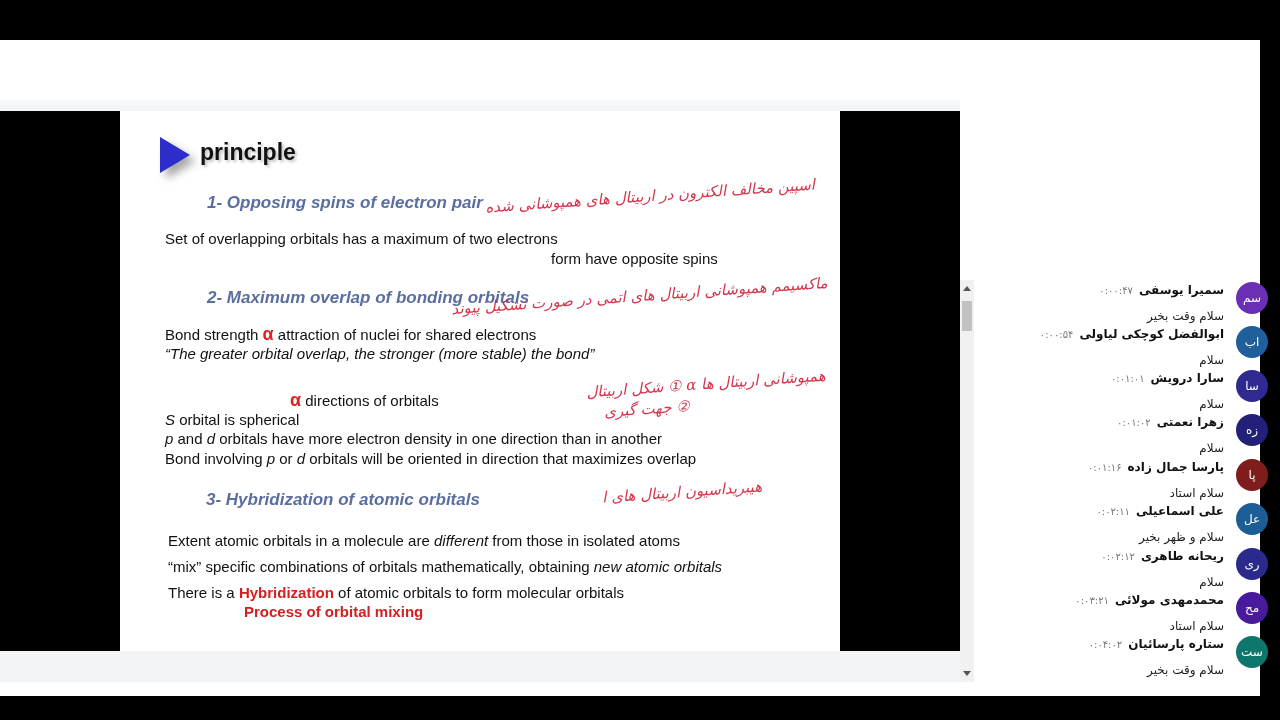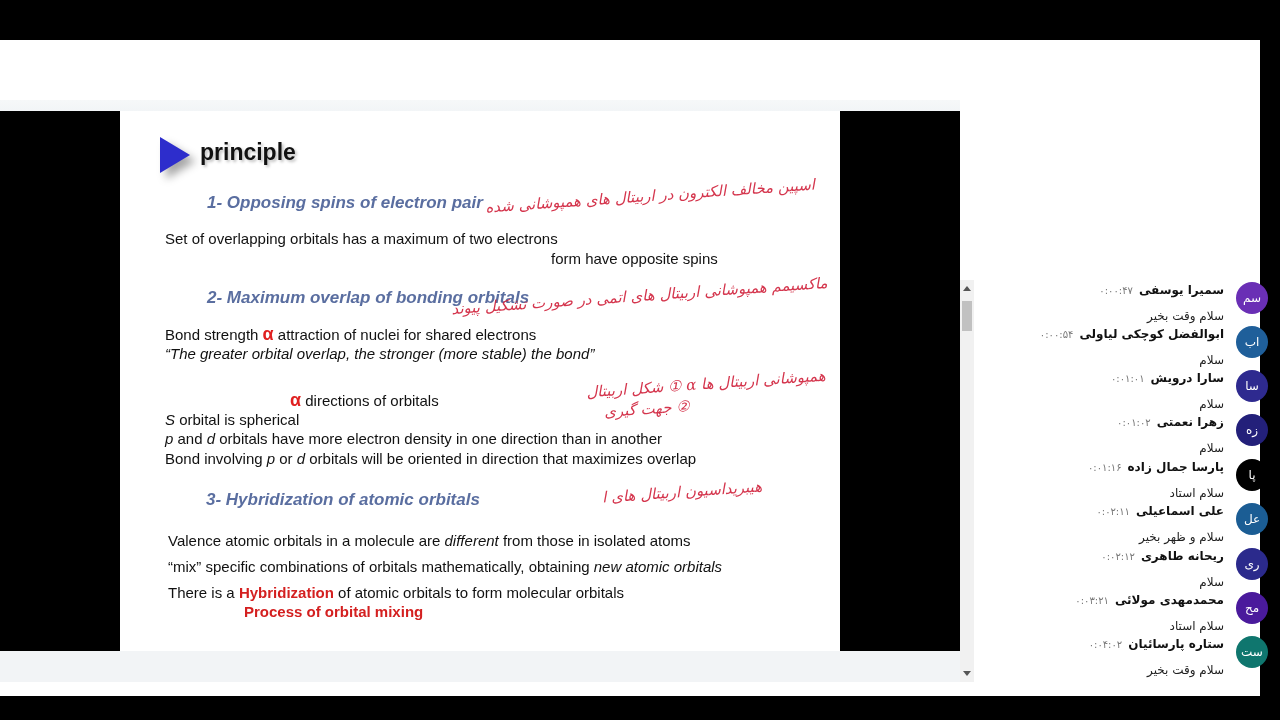--- a/index.html
+++ b/index.html
@@ -64,21 +64,21 @@
       </div>
       <div class="line" style="left:45px; top:319px;">
         <i>p</i><span> and </span><i>d</i><span> orbitals have more electron density in one direction than in another</span>
       </div>
       <div class="line" style="left:45px; top:339px;">
         <span>Bond involving </span><i>p</i><span> or </span><i>d</i><span> orbitals will be oriented in direction that maximizes overlap</span>
       </div>
 
       <div class="heading" style="left:86px; top:379px;">3- Hybridization of atomic orbitals</div>
       <div class="line" style="left:48px; top:421px;">
-        <span>Valence atomic orbitals in a molecule are </span><i>different</i><span> from those in isolated atoms</span>
+        <span>Extent atomic orbitals in a molecule are </span><i>different</i><span> from those in isolated atoms</span>
       </div>
       <div class="line" style="left:48px; top:447px;">
         <span>“mix” specific combinations of orbitals mathematically, obtaining </span><i>new atomic orbitals</i>
       </div>
       <div class="line" style="left:48px; top:473px;">
         <span>There is a </span><span class="red">Hybridization</span><span> of atomic orbitals to form molecular orbitals</span>
       </div>
       <div class="line red" style="left:124px; top:492px;">Process of orbital mixing</div>
 
       <div class="hand" style="right:25px; top:76px;">اسپین مخالف الکترون در اربیتال های همپوشانی شده</div>
@@ -122,21 +122,21 @@
     </div>
     <div class="msg" style="top:132px;">
       <div class="avatar" style="background:#23207a;">زه</div>
       <div class="name-row">
           <span class="name">زهرا نعمتی</span>
           <span class="time">۰:۰۱:۰۲</span>
         </div>
       <div class="text">سلام</div>
     </div>
     <div class="msg" style="top:177px;">
-      <div class="avatar" style="background:#000000;font-family:Liberation Serif, serif;">پا</div>
+      <div class="avatar" style="background:#7f1d1d;font-family:Liberation Serif, serif;">پا</div>
       <div class="name-row">
           <span class="name">پارسا جمال زاده</span>
           <span class="time">۰:۰۱:۱۶</span>
         </div>
       <div class="text">سلام استاد</div>
     </div>
     <div class="msg" style="top:221px;">
       <div class="avatar" style="background:#1b5d94;text-align:right;">عل</div>
       <div class="name-row">
           <span class="name">علی اسماعیلی</span>

